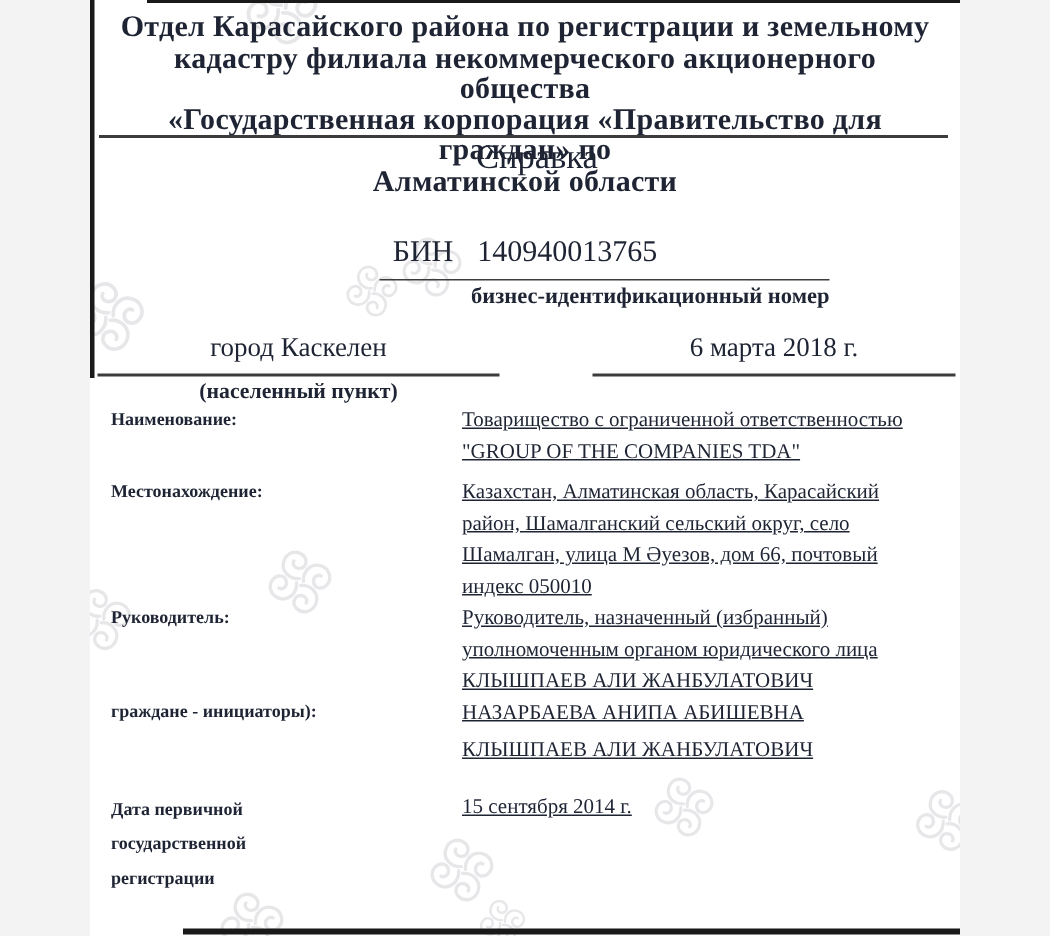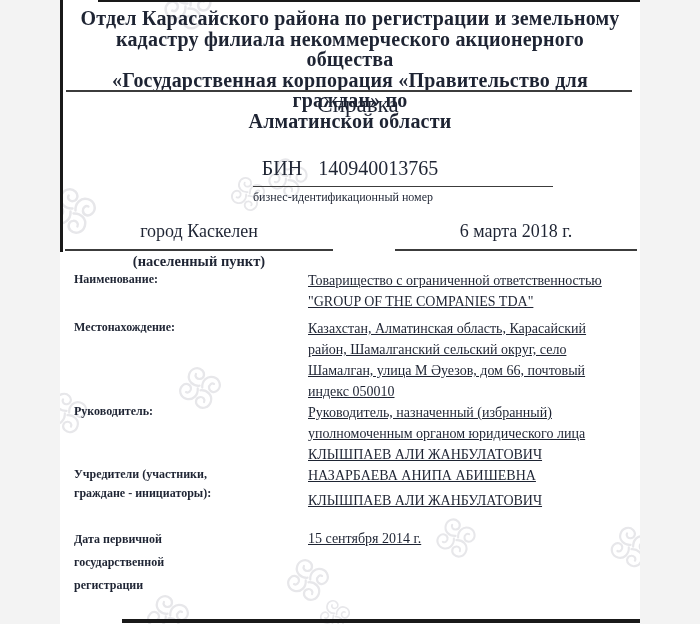--- a/index.html
+++ b/index.html
@@ -22,22 +22,22 @@
   .hdr{position:absolute;top:8px;left:10px;right:10px;text-align:center;
        font-weight:bold;font-size:20px;line-height:20.5px;letter-spacing:.2px;}
   .hdr-rule{position:absolute;top:90px;left:6px;right:8px;height:2px;background:var(--rule);}
   .title{position:absolute;top:93px;left:16px;right:0;text-align:center;
          font-weight:normal;font-size:23px;line-height:23px;}
   
   .bin-row{position:absolute;top:157px;left:0;right:0;text-align:center;font-size:20px;}
   .bin-label{margin-right:16px;text-align:center;}
   .bin-underline{position:absolute;top:186px;left:193px;width:300px;height:0;
                  border-bottom:1.5px solid var(--rule);}
-  .bin-caption{position:absolute;top:190px;left:193px;width:300px;text-align:left;
-               font-weight:normal;font-size:12px;}
+  .bin-caption{position:absolute;top:190px;left:193px;width:300px;text-align:right;
+               font-weight:bold;font-size:15px;}
   
   .place-block{position:absolute;top:220px;left:5px;width:268px;text-align:center;}
   .place-text{font-size:18px;line-height:22px;}
   .place-line{margin-top:7px;border-bottom:2px solid var(--rule);}
   .place-caption{margin-top:2px;font-weight:bold;font-size:14.5px;}
   .date-block{position:absolute;top:220px;right:3px;width:242px;text-align:center;}
   .date-text{font-size:18px;line-height:22px;}
   .date-line{margin-top:7px;border-bottom:2px solid var(--rule);}
   
   .fields{position:absolute;top:270px;left:0;right:0;}
@@ -183,21 +183,20 @@
         </div>
         <div class="val">
           <div class="vline">Руководитель, назначенный (избранный)</div>
           <div class="vline">уполномоченным органом юридического лица</div>
           <div class="vline">КЛЫШПАЕВ АЛИ ЖАНБУЛАТОВИЧ</div>
         </div>
       </div>
 
       <div class="row r4">
         <div class="lbl">
-          <div class="lline">Учредители (участники,</div>
           <div class="lline">граждане - инициаторы):</div>
         </div>
         <div class="val">
           <div class="vline">НАЗАРБАЕВА АНИПА АБИШЕВНА</div>
           <div class="vline spaced">КЛЫШПАЕВ АЛИ ЖАНБУЛАТОВИЧ</div>
         </div>
       </div>
 
       <div class="row r5">
         <div class="lbl">

